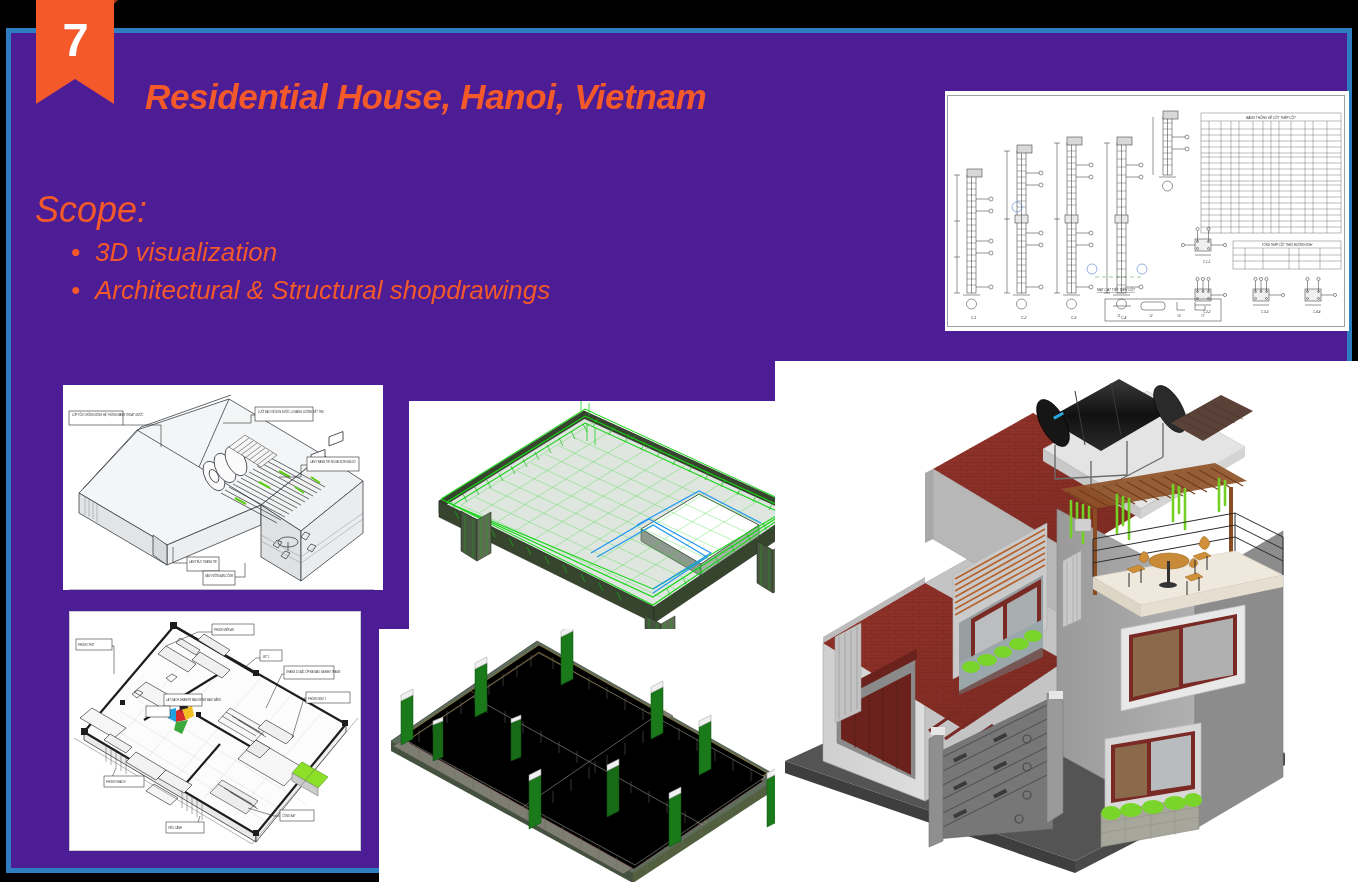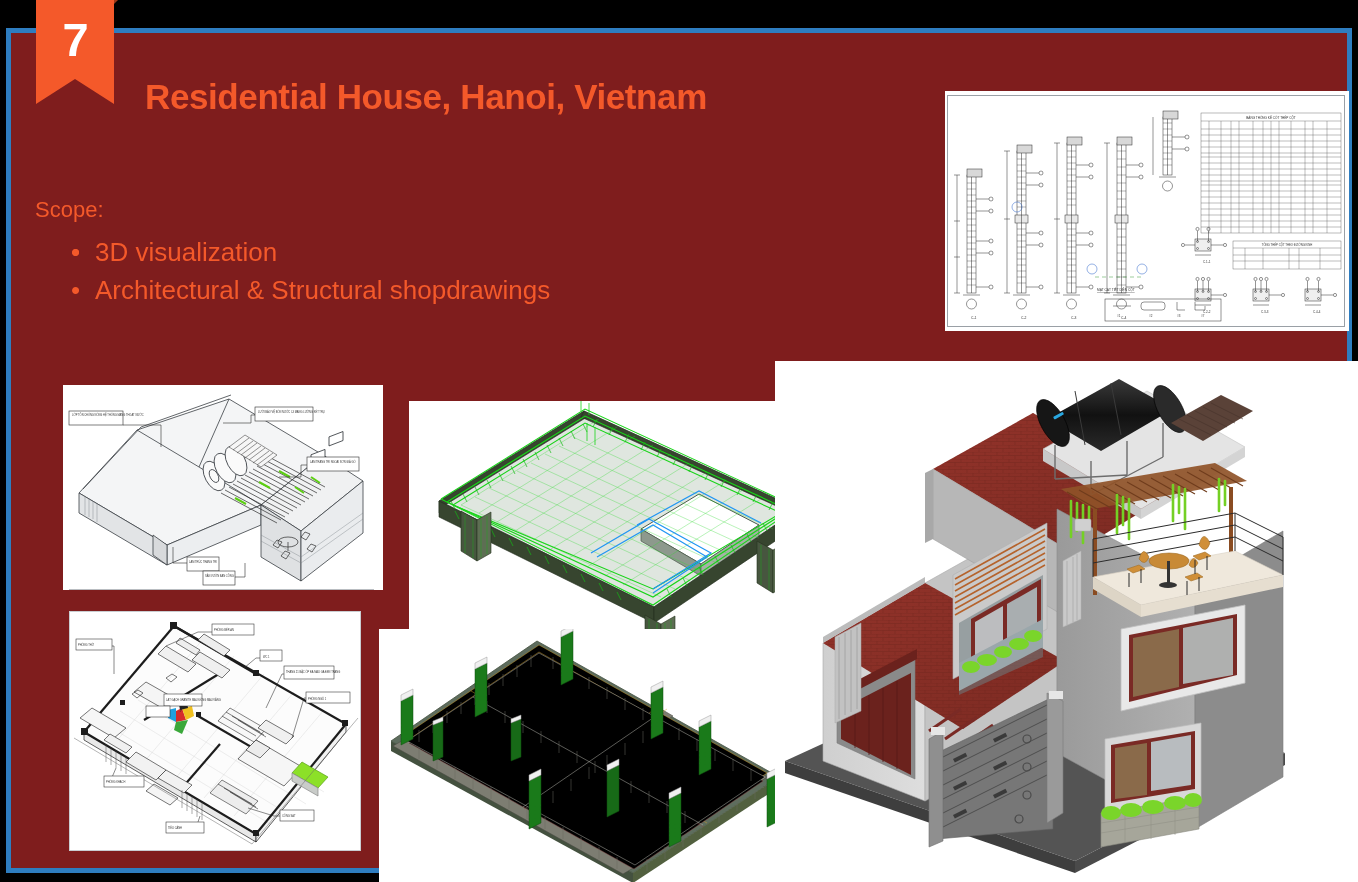--- a/index.html
+++ b/index.html
@@ -10,21 +10,21 @@
   .slide {
     position:absolute; left:0; top:0; width:1358px; height:882px;
     background:#000;
   }
   
   .frame {
     position:absolute; left:6px; top:28px; width:1346px; height:845px;
     border:5px solid #2E7DC0; background:#ffffff;
   }
   .frame-inner {
-    position:absolute; left:0; top:0; right:0; bottom:0; background:#7f1d1d;
+    position:absolute; left:0; top:0; right:0; bottom:0; background:#4c1d95;font-style:italic;
   }
 
   
   .ribbon-wrap { position:absolute; left:18px; top:0px; width:95px; height:108px; z-index:30; }
   .ribbon-fold {
     position:absolute; left:70px; top:0px; width:30px; height:30px;
     background:#A03A18; clip-path:polygon(0 0,100% 0,0 100%);
   }
   .ribbon-body {
     position:absolute; left:18px; top:0px; width:78px; height:104px;
@@ -39,21 +39,21 @@
 
   
   .title {
     position:absolute; left:134px; top:40px; width:760px; height:48px;
     color:#F4592A; font-size:35px; font-weight:bold; line-height:48px;
     letter-spacing:-0.4px; white-space:nowrap;
   }
 
   
   .scope { position:absolute; left:24px; top:158px; width:660px; color:#F4592A; }
-  .scope-head { font-size:22px; line-height:38px; }
+  .scope-head { font-size:36px; line-height:38px; }
   .scope-list { list-style:none; margin:4px 0 0 30px; }
   .scope-list li {
     font-size:26px; line-height:38px; position:relative; padding-left:30px;
   }
   .scope-list li .bullet {
     position:absolute; left:6px; top:0; font-size:26px; line-height:38px;
   }
 
   
   .panel { position:absolute; overflow:hidden; background:#fff; }

